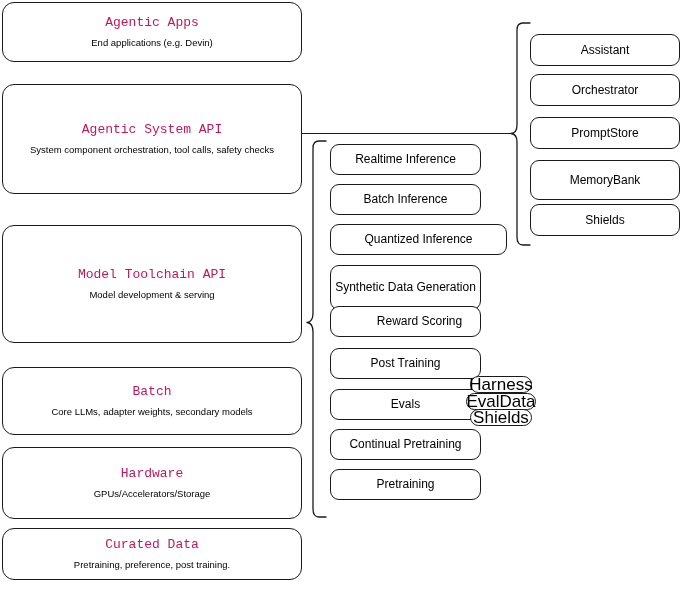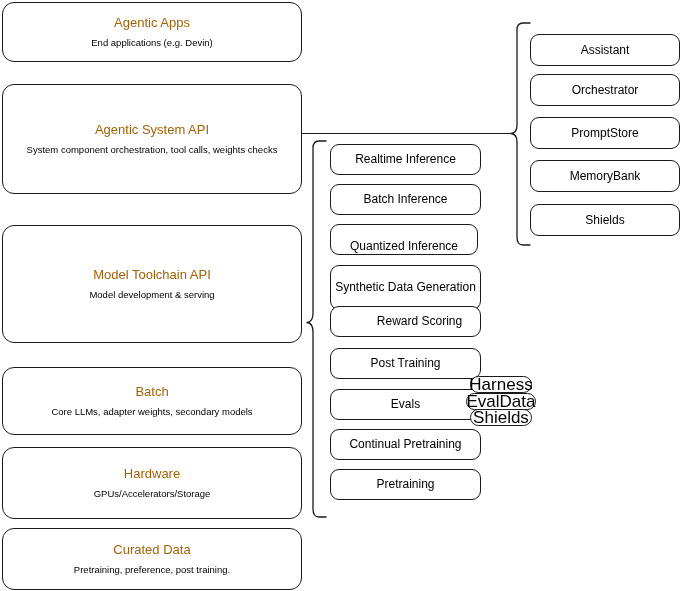--- a/index.html
+++ b/index.html
@@ -29,21 +29,22 @@
     flex-direction: column;
     align-items: center;
     justify-content: center;
     text-align: center;
     line-height: 1.25;
   }
 
   
   .layer .title {
     font-size: 13px;
-    color: #a16207;
+    color: #be185d;
+    font-family: Liberation Mono, monospace;
   }
   .layer .subtitle {
     font-size: 9.5px;
     color: #000;
     margin-top: 5px;
   }
 
   
   .cap {
     font-size: 12px;
@@ -89,39 +90,39 @@
 
 <div id="canvas">
 
   <div class="box layer" style="left:2px; top:2px; width:300px; height:60px;">
     <div class="title">Agentic Apps</div>
     <div class="subtitle">End applications (e.g. Devin)</div>
   </div>
 
   <div class="box layer" style="left:2px; top:84px; width:300px; height:110px;">
     <div class="title">Agentic System API</div>
-    <div class="subtitle">System component orchestration, tool calls, weights checks</div>
+    <div class="subtitle">System component orchestration, tool calls, safety checks</div>
   </div>
 
   <div class="box layer" style="left:2px; top:225px; width:300px; height:118px;">
     <div class="title">Model Toolchain API</div>
     <div class="subtitle">Model development &amp; serving</div>
   </div>
 
   <div class="box layer" style="left:2px; top:367px; width:300px; height:68px;">
     <div class="title">Batch</div>
     <div class="subtitle">Core LLMs, adapter weights, secondary models</div>
   </div>
 
   <div class="box layer" style="left:2px; top:447px; width:300px; height:72px;">
     <div class="title">Hardware</div>
     <div class="subtitle">GPUs/Accelerators/Storage</div>
   </div>
 
-  <div class="box layer" style="left:2px; top:528px; width:300px; height:62px;">
+  <div class="box layer" style="left:2px; top:528px; width:300px; height:52px;">
     <div class="title">Curated Data</div>
     <div class="subtitle">Pretraining, preference, post training.</div>
   </div>
 
   <div class="connector" style="left:302px; top:133px; width:212px;"></div>
 
   <div class="brace" style="left:306px; top:140px; width:22px; height:378px;">
     <svg width="22" height="378" viewBox="0 0 22 378">
       <path d="M20 1 L13 1 Q7 1 7 8 L7 173 Q7 182 1 182.5 Q7 183 7 192 L7 369 Q7 377 13 377 L20 377"></path>
     </svg>
@@ -132,21 +133,21 @@
       <path d="M20 1 L13 1 Q7 1 7 8 L7 103 Q7 111 1 111.5 Q7 112 7 120 L7 215 Q7 223 13 223 L20 223"></path>
     </svg>
   </div>
 
   <div class="box cap" style="left:330px; top:144px; width:151px; height:31px;">
     <span>Realtime Inference</span>
   </div>
   <div class="box cap" style="left:330px; top:184px; width:151px; height:31px;">
     <span>Batch Inference</span>
   </div>
-  <div class="box cap" style="left:330px; top:224px; width:148px; height:31px;justify-content:flex-end;">
+  <div class="box cap" style="left:330px; top:224px; width:177px; height:31px;">
     <span>Quantized Inference</span>
   </div>
   <div class="box cap" style="left:330px; top:265px; width:151px; height:45px;">
     <span>Synthetic Data Generation</span>
   </div>
   <div class="box cap" style="left:330px; top:306px; width:151px; height:31px;padding-left:28px;">
     <span>Reward Scoring</span>
   </div>
   <div class="box cap" style="left:330px; top:348px; width:151px; height:31px;">
     <span>Post Training</span>
@@ -173,20 +174,20 @@
 
   <div class="box cap" style="left:530px; top:34px; width:150px; height:32px;">
     <span>Assistant</span>
   </div>
   <div class="box cap" style="left:530px; top:74px; width:150px; height:32px;">
     <span>Orchestrator</span>
   </div>
   <div class="box cap" style="left:530px; top:117px; width:150px; height:32px;">
     <span>PromptStore</span>
   </div>
-  <div class="box cap" style="left:530px; top:160px; width:150px; height:32px;">
+  <div class="box cap" style="left:530px; top:160px; width:150px; height:40px;">
     <span>MemoryBank</span>
   </div>
   <div class="box cap" style="left:530px; top:204px; width:150px; height:32px;">
     <span>Shields</span>
   </div>
 
 </div>
 
 </body></html>

